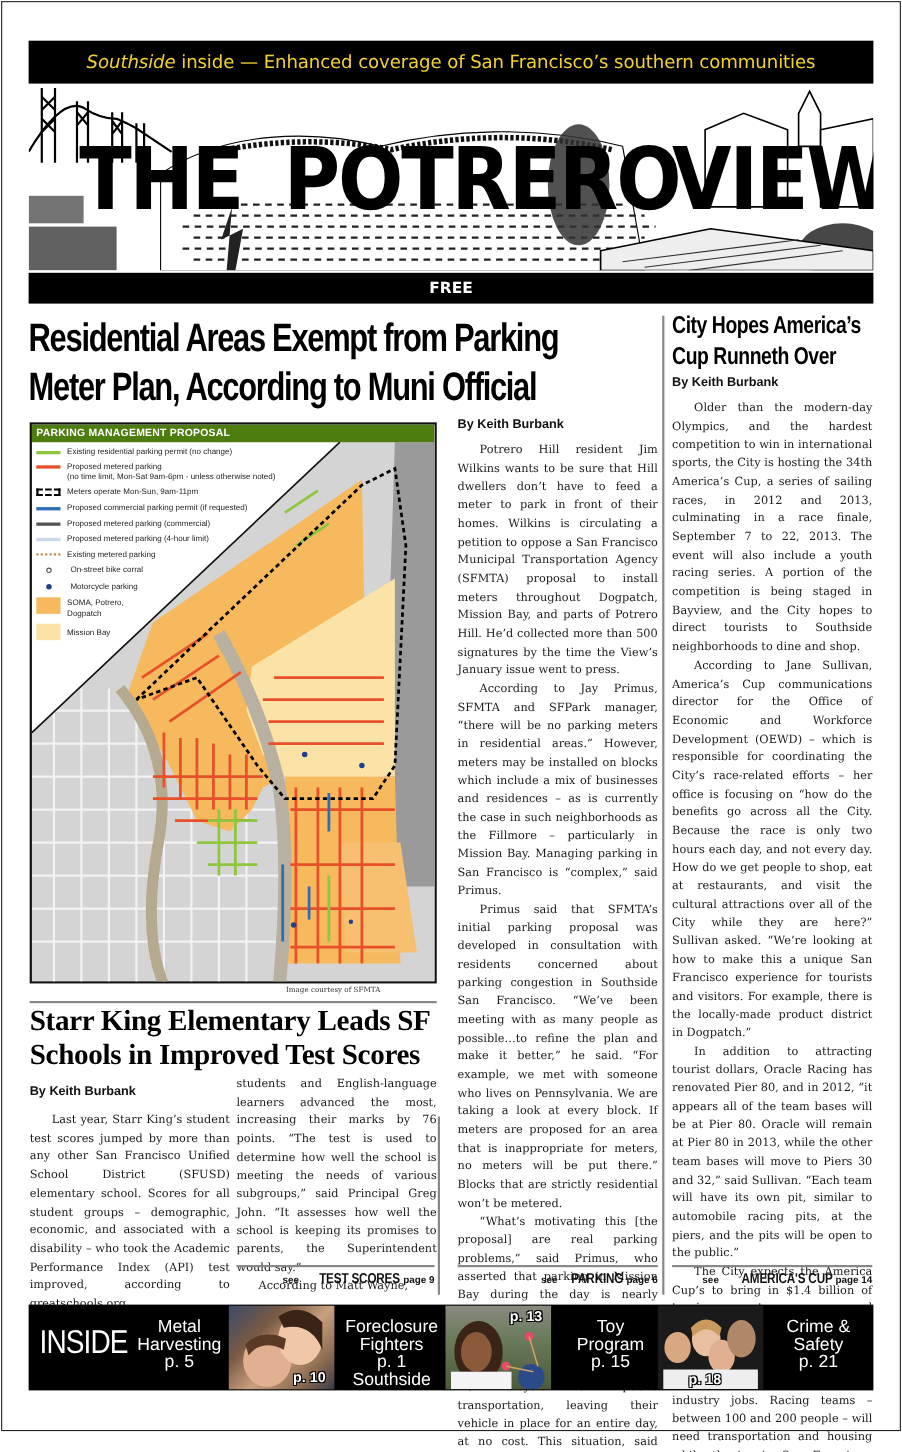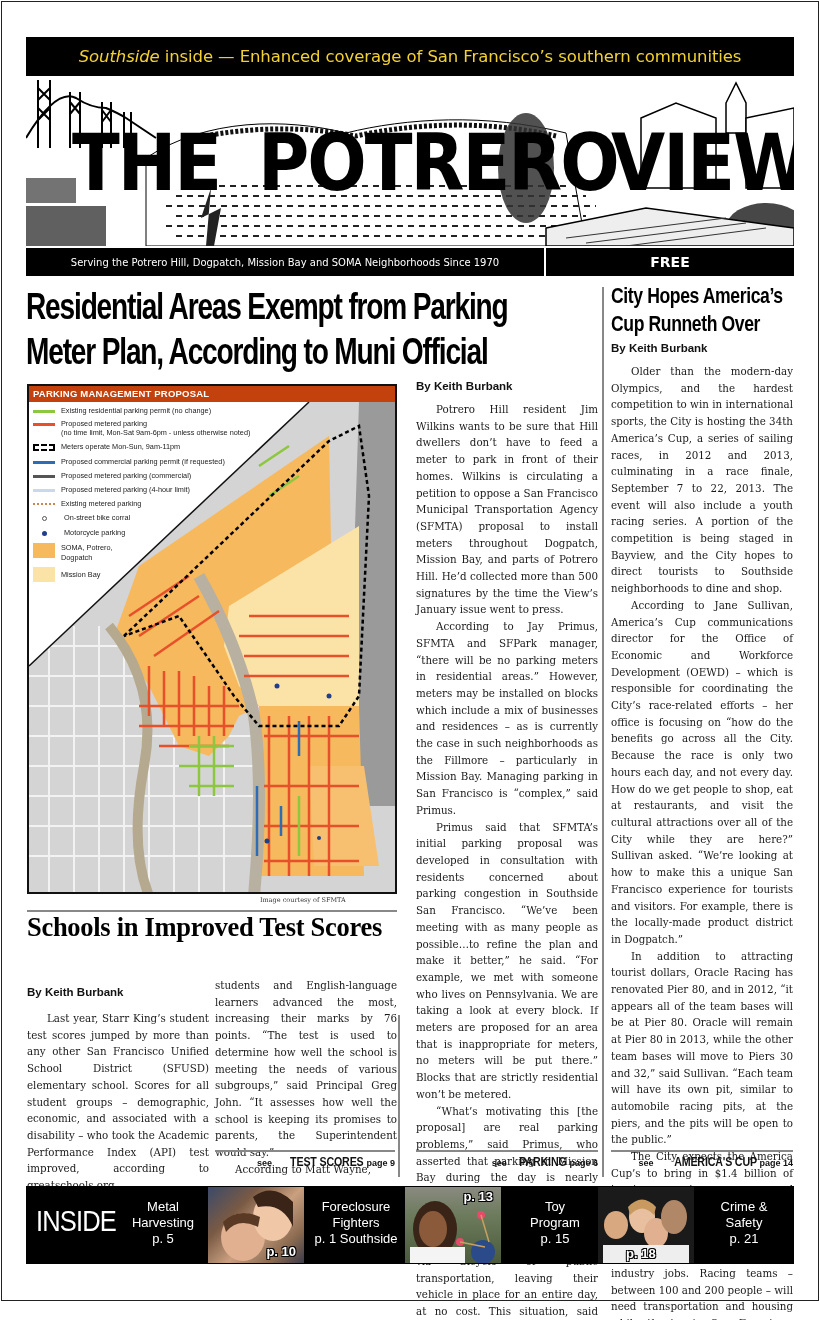--- a/index.html
+++ b/index.html
@@ -30,39 +30,39 @@
   .side-headline { position: absolute; left: 611px; top: 282px; width: 230px; font-size: 22px; line-height: 28px; letter-spacing: -0.5px; transform: scaleX(0.8); transform-origin: left top; color: #000; }
 
   .vsep { position: absolute; width: 2px; background: #888; }
   .byline { position: absolute; font-family: "Liberation Sans", sans-serif; font-weight: bold; font-size: 11.5px; color: #111; }
 
   .body-text { position: absolute; font-family: "DejaVu Serif", serif; font-size: 10.3px; line-height: 16.7px; color: #1a1a1a; text-align: justify; }
   .body-text p { text-indent: 20px; }
 
   
   .map-box { position: absolute; left: 27px; top: 384px; width: 370px; height: 510px; border: 2px solid #111; overflow: hidden; background: #d6d6d6; }
-  .map-title { position: absolute; left: 0; top: 0; width: 100%; height: 16px; background: #c2410c; color: #fff; font-family: "Liberation Sans", sans-serif; font-weight: bold; font-size: 9.5px; padding-left: 4px; line-height: 16px; letter-spacing: 0.2px; z-index: 5; }
+  .map-title { position: absolute; left: 0; top: 0; width: 100%; height: 16px; background: #4d7c0f; color: #fff; font-family: "Liberation Sans", sans-serif; font-weight: bold; font-size: 9.5px; padding-left: 4px; line-height: 16px; letter-spacing: 0.2px; z-index: 5; }
   .legend { position: absolute; left: 0; top: 16px; width: 230px; z-index: 4; font-family: "Liberation Sans", sans-serif; font-size: 7.3px; color: #222; }
   .legend-row { position: absolute; left: 4px; display: flex; align-items: flex-start; gap: 6px; }
   .legend-swatch { width: 22px; height: 3px; margin-top: 4px; flex: none; }
   .legend-dot { width: 5px; height: 5px; border-radius: 50%; margin: 3px 9px 0 9px; flex: none; }
   .legend-block { width: 22px; height: 15px; flex: none; }
   .map-credit { position: absolute; left: 260px; top: 896px; font-size: 6.5px; color: #333; font-family: "DejaVu Serif", serif; }
 
   .hrule { position: absolute; height: 2px; background: #888; }
 
   .starr-headline { position: absolute; left: 27px; top: 912px; width: 380px; font-family: "Liberation Serif", serif; font-weight: bold; font-size: 26.5px; line-height: 31px; color: #000; letter-spacing: -0.3px; }
 
   .see-line { position: absolute; font-family: "Liberation Sans", sans-serif; font-size: 9px; font-weight: bold; color: #111; text-align: right; }
   .see-line .big { font-size: 13px; display: inline-block; transform: scaleX(0.82); transform-origin: right center; letter-spacing: -0.2px; }
 
   
   .inside-bar { position: absolute; left: 26px; top: 1186px; width: 768px; height: 78px; background: #000; }
   .inside-label { position: absolute; left: 10px; top: 18px; color: #fff; font-family: "Liberation Sans", sans-serif; font-size: 30px; letter-spacing: -1px; transform: scaleX(0.85); transform-origin: left top; }
-  .inside-item { position: absolute; color: #fff; font-family: "Liberation Sans", sans-serif; font-size: 13px; line-height: 16px; text-align: center; }
+  .inside-item { position: absolute; color: #fff; font-family: "Liberation Sans", sans-serif; font-size: 16px; line-height: 16px; text-align: center; }
   .inside-photo { position: absolute; top: 1px; height: 76px; overflow: hidden; }
   .photo-label { position: absolute; color: #fff; font-family: "Liberation Sans", sans-serif; font-weight: bold; font-size: 13px; text-shadow: -1px -1px 0 #000, 1px -1px 0 #000, -1px 1px 0 #000, 1px 1px 0 #000; }
 </style>
 </head>
 <body>
 
 <div class="page-border"></div>
 
 <div class="top-banner">
   <span class="ital">Southside</span>
@@ -110,21 +110,20 @@
     <g stroke="#333" stroke-width="1" fill="none">
       <path d="M540,160 L700,140 M560,165 L720,145 M600,168 L740,150"></path>
     </g>
   </svg>
   <div class="masthead-title" style="left:46px;">THE</div>
   <div class="masthead-title" style="left:232px;">POTRERO</div>
   <div class="masthead-title" style="left:585px;">VIEW</div>
 </div>
 
 <div class="datebar">
-  <div class="cell tag">Serving the Potrero Hill, Dogpatch, Mission Bay and SOMA Neighborhoods Since 1970</div>
   <div class="cell free">FREE</div>
 </div>
 
 <div class="main-headline cond">
   <div>Residential Areas Exempt from Parking</div>
   <div>Meter Plan, According to Muni Official</div>
 </div>
 
 <div class="side-headline cond">
   <div>City Hopes America’s</div>
@@ -261,20 +260,21 @@
 </div>
 <div class="hrule" style="left:611px; top:1150px; width:182px;"></div>
 <div class="see-line" style="left:611px; top:1154px; width:182px;">
   <span>see</span>
   <span class="big">AMERICA'S CUP</span>
   <span>page 14</span>
 </div>
 
 <div class="hrule" style="left:27px; top:910px; width:370px;"></div>
 <div class="starr-headline">
+  <div>Starr King Elementary Leads SF</div>
   <div>Schools in Improved Test Scores</div>
 </div>
 <div class="byline" style="left:27px; top:986px;">By Keith Burbank</div>
 <div class="body-text" style="left:27px; top:1010px; width:182px;">
   <p>Last year, Starr King’s student test scores jumped by more than any other San Francisco Unified School District (SFUSD) elementary school. Scores for all student groups – demographic, economic, and associated with a disability – who took the Academic Performance Index (API) test improved, according to greatschools.org. Socioeconomically disadvantaged</p>
 </div>
 <div class="body-text" style="left:215px; top:977px; width:182px;">
   <div>students and English-language learners advanced the most, increasing their marks by 76 points. “The test is used to determine how well the school is meeting the needs of various subgroups,” said Principal Greg John. “It assesses how well the school is keeping its promises to parents, the Superintendent would say.”</div>
   <p>According to Matt Wayne,</p>
 </div>

